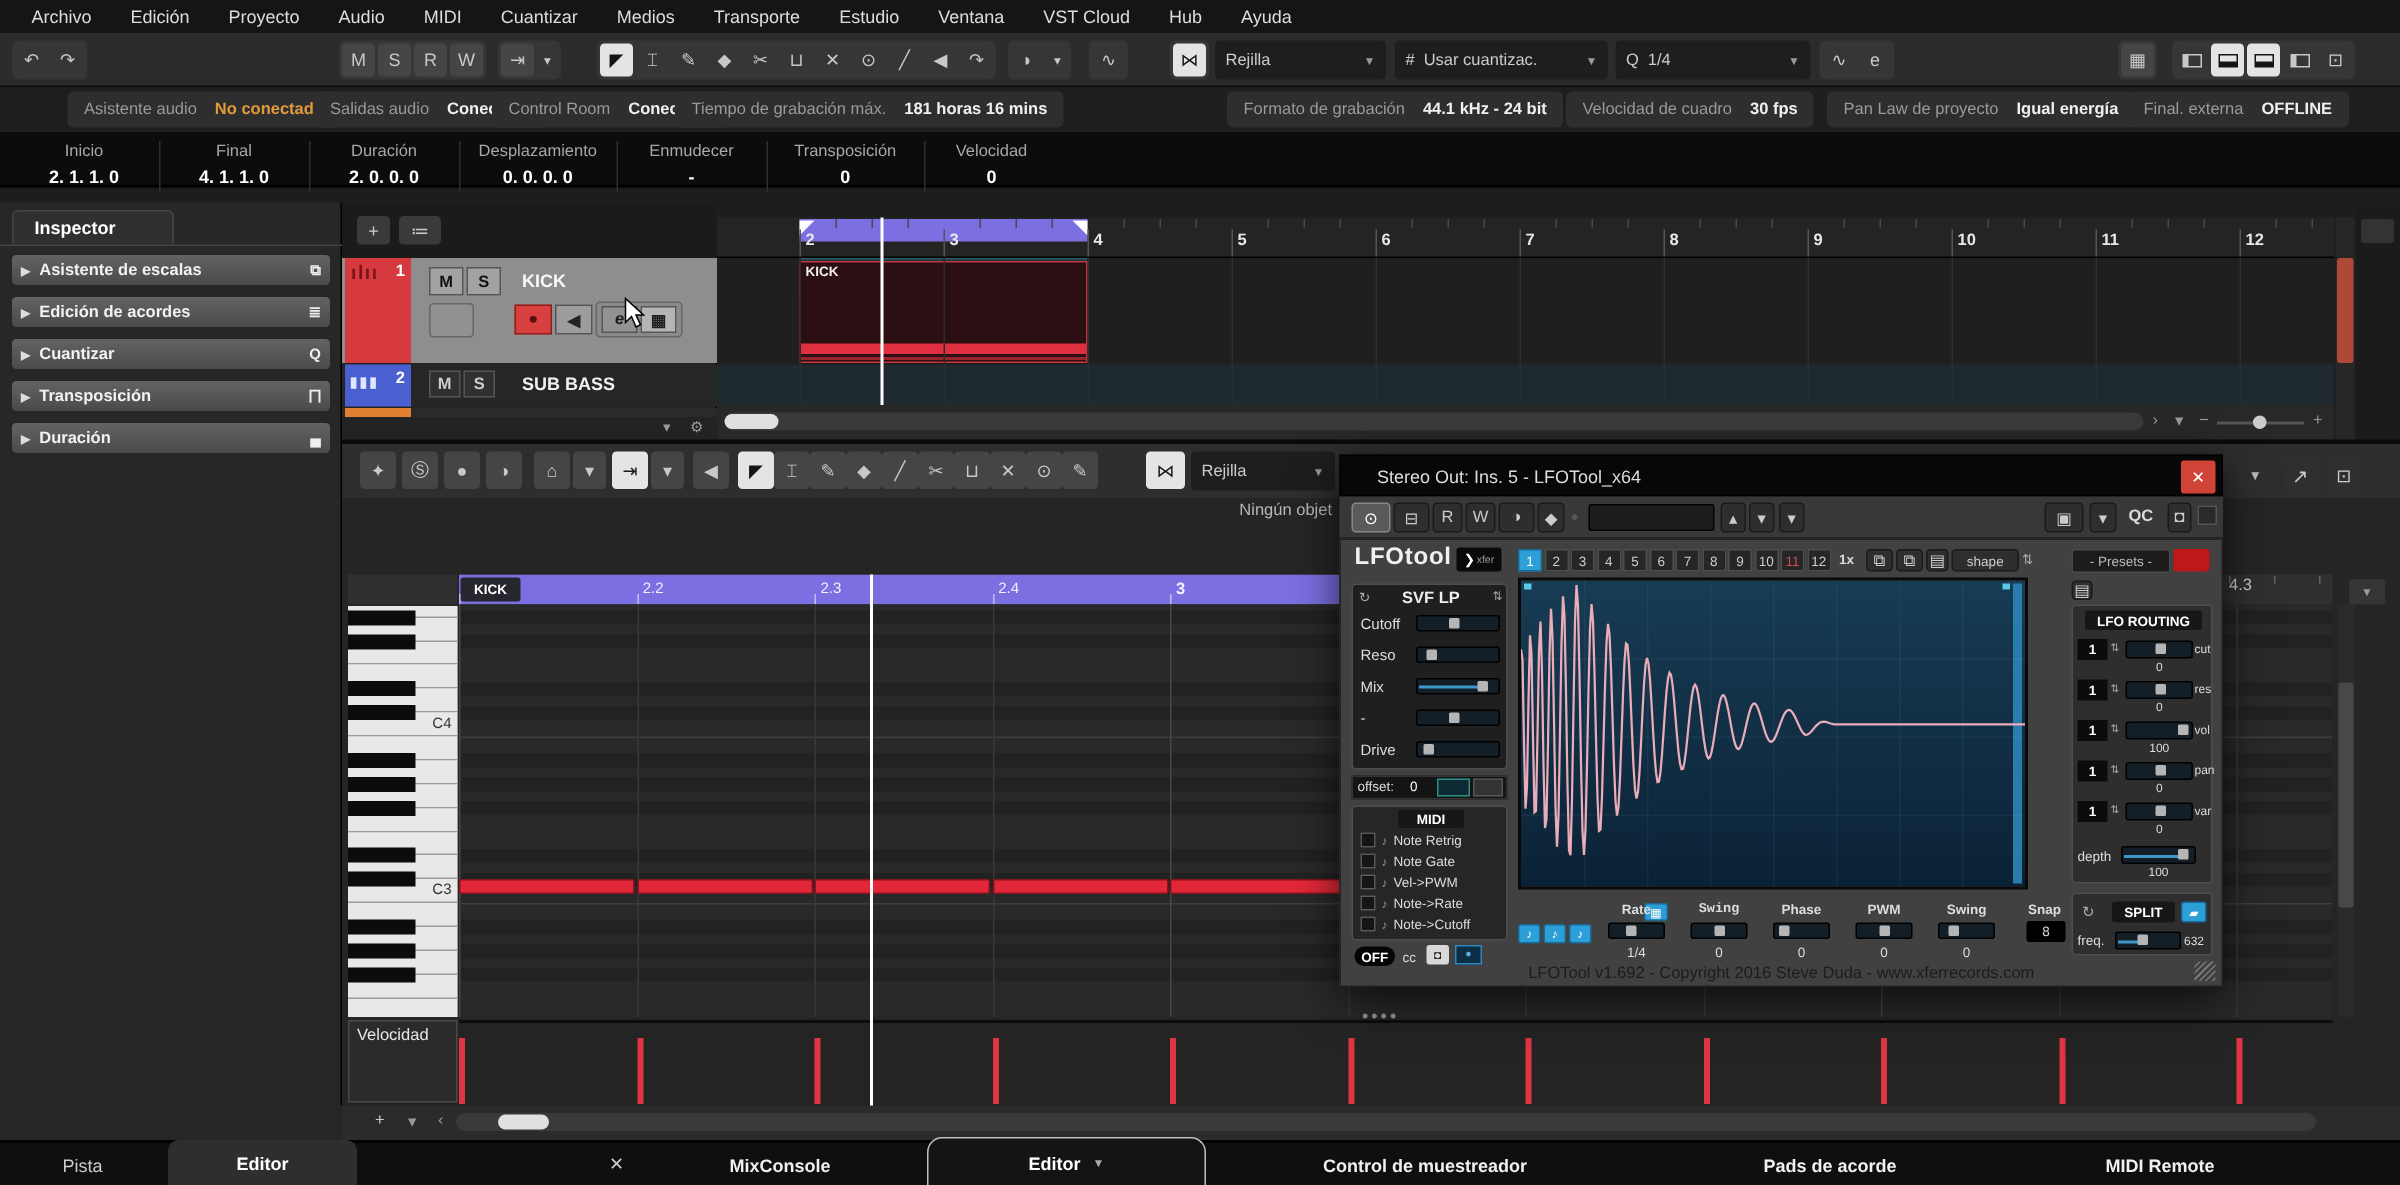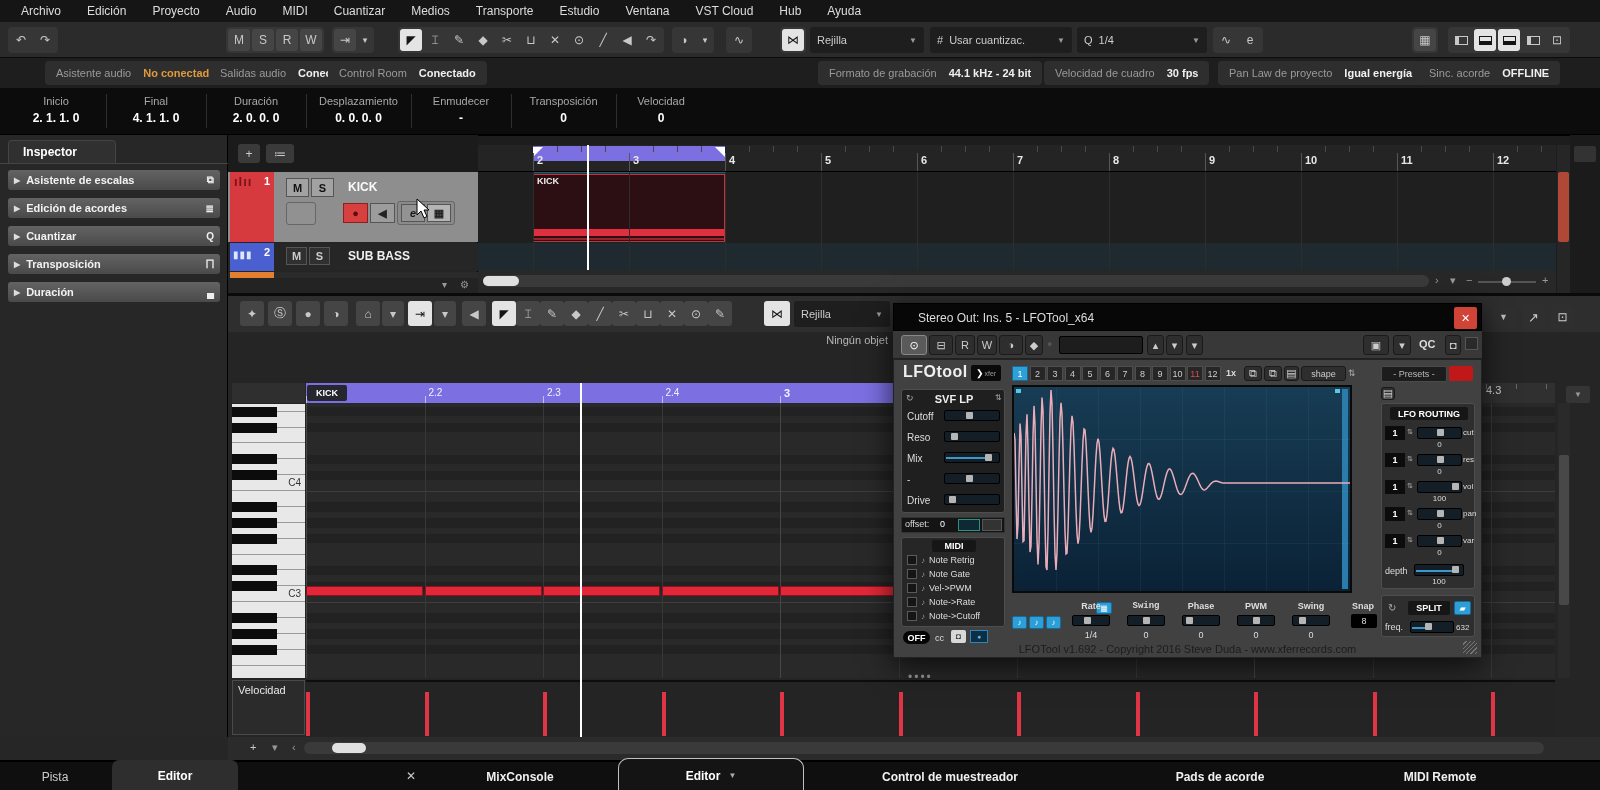--- a/index.html
+++ b/index.html
@@ -16,21 +16,21 @@
 .tbtn.box{background:#454545}
 .tbtn.sel{background:#e4e4e4;color:#151515}
 .tbtn.small{font-size:9px;min-width:14px}
 .dd{position:absolute;top:5px;height:26px;background:#1e1e1e;border-radius:3px;color:#ccc;font-size:11px;display:flex;align-items:center;padding:0 7px;gap:6px}
 .dd .ddarrow{margin-left:auto;font-size:8px;color:#999}
 
 #statusbar{position:absolute;left:0;top:58px;width:1600px;height:30px;background:#1e1e1e}
 .seg{position:absolute;top:3px;height:24px;background:#2e2e2e;border-radius:4px;display:flex;align-items:center;gap:12px;padding:0 11px;font-size:11px;white-space:nowrap}
 .seg .lab{color:#9a9a9a}.seg .val{color:#f0f0f0;font-weight:bold}
 
-#infoline{position:absolute;left:0;top:88px;width:1600px;height:48px;background:#0c0c0c;border-bottom:2px solid #000}
+#infoline{position:absolute;left:0;top:88px;width:1600px;height:37px;background:#0c0c0c;border-bottom:2px solid #000}
 .ifld{position:absolute;top:0;height:47px;text-align:center}
 .ifld .lab{display:block;margin-top:7px;font-size:11px;color:#a8a8a8}
 .ifld .val{display:block;margin-top:4px;font-size:12px;font-weight:bold;color:#fff}
 .isep{position:absolute;top:6px;width:1px;height:34px;background:#2e2e2e}
 
 #inspector{position:absolute;left:0;top:135px;width:228px;height:602px;background:#272727;border-right:1px solid #000}
 #insp-tab{position:absolute;left:8px;top:5px;width:108px;height:23px;background:#303030;border:1px solid #444;border-bottom:none;border-radius:4px 4px 0 0;font-weight:bold;font-size:12px;color:#fff;display:flex;align-items:center;padding-left:14px}
 #insp-line{position:absolute;left:0;top:28px;width:228px;height:1px;background:#444}
 .isec{position:absolute;left:8px;width:212px;height:20px;background:linear-gradient(#636363,#4a4a4a);border-radius:3px;display:flex;align-items:center;font-size:11px;font-weight:bold;color:#f2f2f2;padding:0 6px;gap:6px}
 .isec .car{font-size:8px;color:#ddd}
@@ -230,34 +230,38 @@
       <div class="val" style="color: rgb(224, 154, 60);">No conectado</div>
     </div>
     <div class="seg" style="left: 209px;">
       <div class="lab">Salidas audio</div>
       <div class="val">Conectado</div>
     </div>
     <div class="seg" style="left: 328px;">
       <div class="lab">Control Room</div>
       <div class="val">Conectado</div>
     </div>
+    <div class="seg" style="left: 450px;">
+      <div class="lab">Tiempo de grabación máx.</div>
+      <div class="val">181 horas 16 mins</div>
+    </div>
     <div class="seg" style="left: 818px;">
       <div class="lab">Formato de grabación</div>
       <div class="val">44.1 kHz - 24 bit</div>
     </div>
     <div class="seg" style="left: 1044px;">
       <div class="lab">Velocidad de cuadro</div>
       <div class="val">30 fps</div>
     </div>
     <div class="seg" style="left: 1218px;">
       <div class="lab">Pan Law de proyecto</div>
       <div class="val">Igual energía</div>
     </div>
     <div class="seg" style="left: 1418px;">
-      <div class="lab">Sinc. acorde</div>
+      <div class="lab">Final. externa</div>
       <div class="val">OFFLINE</div>
     </div>
   </div>
 <div id="infoline">
     <div class="ifld" style="left: 8px; width: 96px;">
       <div class="lab">Inicio</div>
       <div class="val">2. 1. 1. 0</div>
     </div>
     <div class="isep" style="left: 106px;"></div>
     <div class="ifld" style="left: 108px; width: 96px;">

